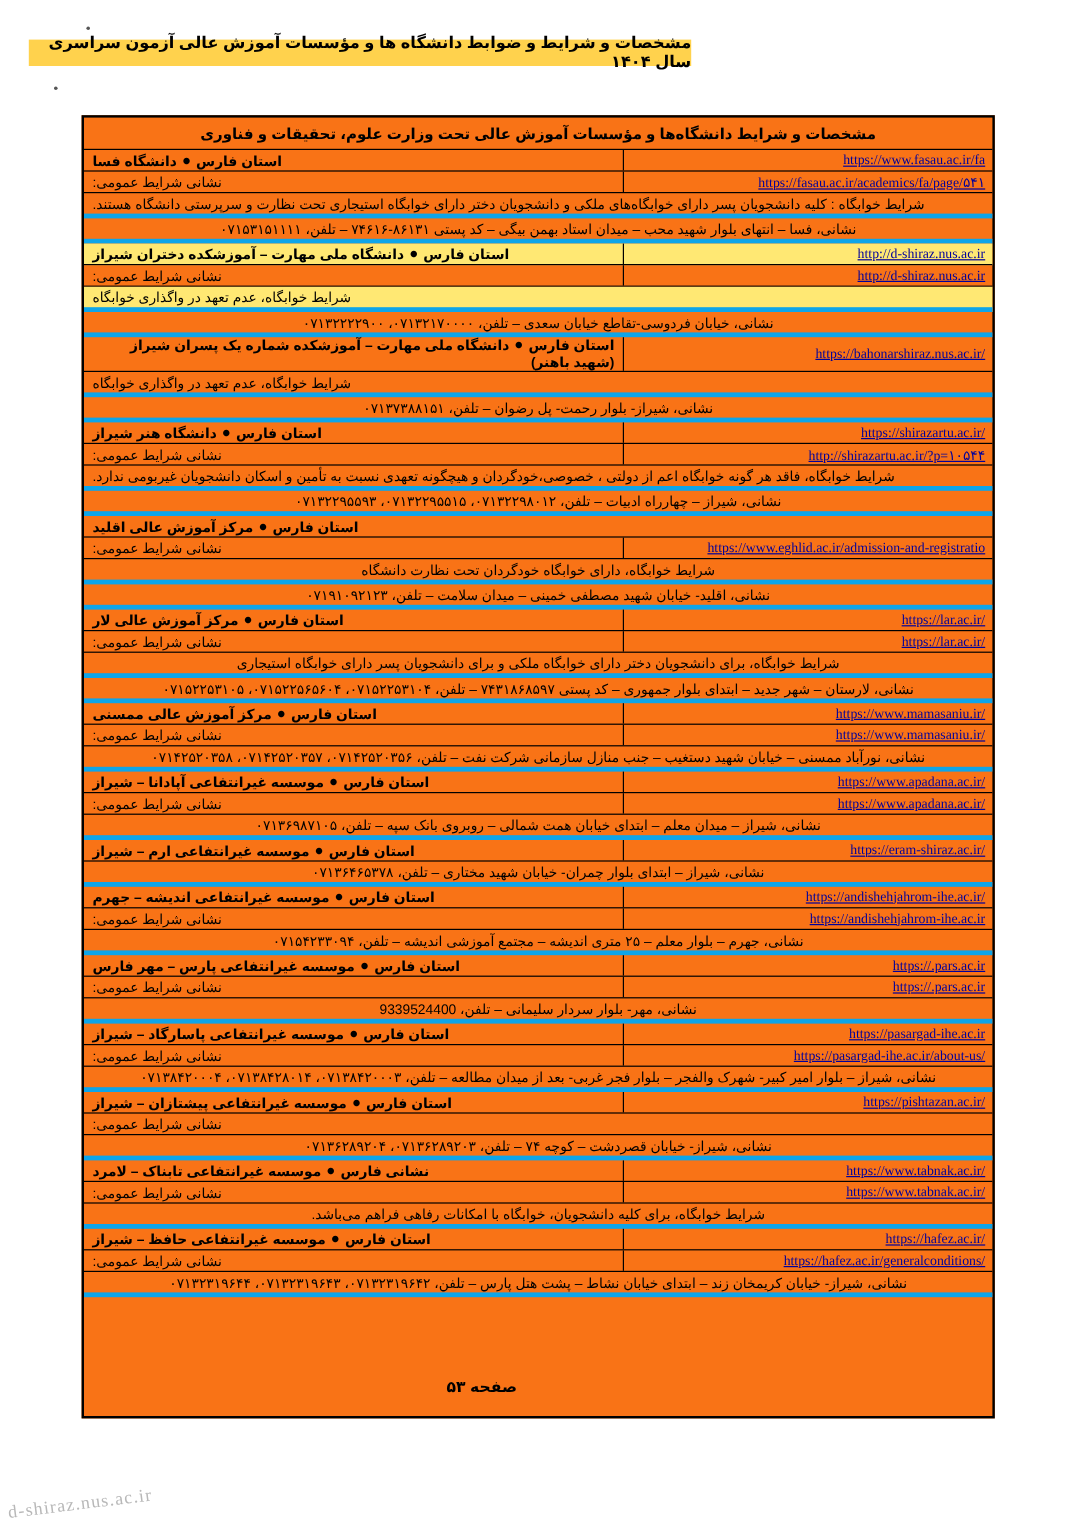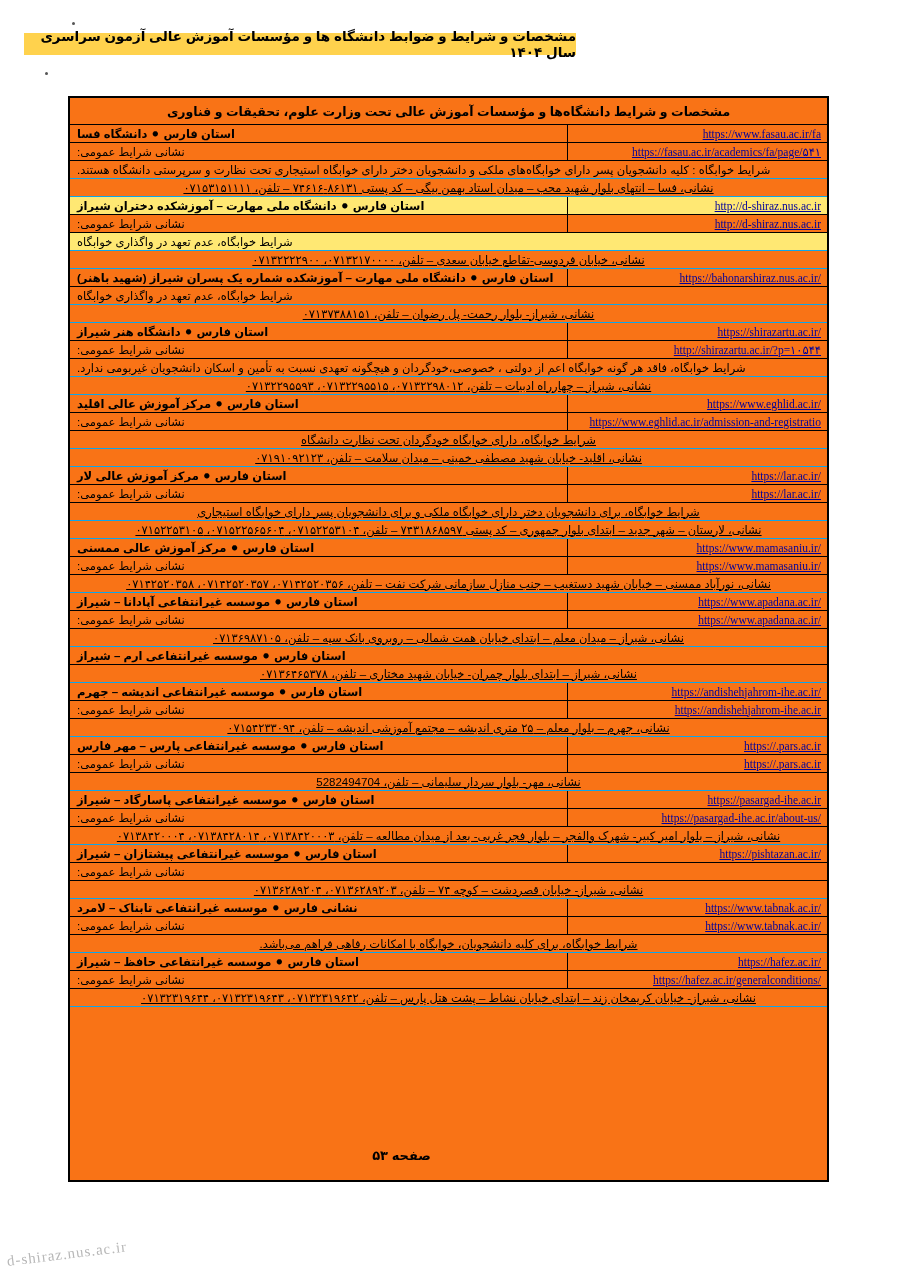--- a/index.html
+++ b/index.html
@@ -14,29 +14,29 @@
   .dot-top{position:absolute;top:22px;left:72px;width:3px;height:3px;background:#555;border-radius:50%;}
   .dot-side{position:absolute;top:72px;left:45px;width:3px;height:3px;background:#555;border-radius:50%;}
 
   
   .frame{position:absolute;top:60px;right:72px;width:757px;height:1082px;border:2.5px solid #000;background:#f97316;margin-top:36px;}
   .hdr{height:26px;border-bottom:1.5px solid #000;display:flex;align-items:center;justify-content:center;}
   .hdr span{font-size:12.5px;font-weight:bold;}
 
   .row{display:flex;align-items:stretch;border-bottom:1px solid #000;min-height:17px;}
   .row:last-child{border-bottom:none;}
-  .url{width:260px;border-left:1px solid #000;display:flex;align-items:center;padding-right:6px;box-sizing:border-box;}
+  .url{width:308px;border-left:1px solid #000;display:flex;align-items:center;padding-right:6px;box-sizing:border-box;}
   .url a{font-family:"Liberation Serif","DejaVu Serif",serif;font-size:11.5px;color:#00009c;text-decoration:underline;direction:ltr;unicode-bidi:embed;}
   .txt{flex:1;display:flex;align-items:center;padding:0 7px;box-sizing:border-box;font-size:11.5px;}
   .txt.r{justify-content:flex-end;}
-  .txt.c{justify-content:center;text-decoration:underline;}
+  .txt.c{justify-content:center;}
   .b{font-weight:bold;}
   .hl-full{background:#ffe873;}
 
-  .fullrow{display:flex;border-bottom:1px solid #0ea5e9;min-height:17px;text-align:center;}
+  .fullrow{display:flex;border-bottom:4px solid #0ea5e9;min-height:17px;text-align:center;}
   .fullrow .txt{flex:1;}
 
   .pagenum{position:absolute;top:1148px;left:0;width:803px;text-align:center;font-size:13px;font-weight:bold;}
 
   .watermark{position:absolute;bottom:10px;left:8px;font-family:"Liberation Serif",serif;font-size:15px;color:#b8b8b8;
              transform:rotate(-7deg);transform-origin:left bottom;letter-spacing:1px;}
 </style>
 </head>
 <body>
 
@@ -114,23 +114,20 @@
           </div>
           <div class="txt r">نشانی شرایط عمومی:</div>
         </div>
         <div class="fullrow">
           <div class="txt r">شرایط خوابگاه، فاقد هر گونه خوابگاه اعم از دولتی ، خصوصی،خودگردان و هیچگونه تعهدی نسبت به تأمین و اسکان دانشجویان غیربومی ندارد.</div>
         </div>
         <div class="fullrow">
           <div class="txt c">نشانی، شیراز – چهارراه ادبیات – تلفن، ۰۷۱۳۲۲۹۸۰۱۲، ۰۷۱۳۲۲۹۵۵۱۵، ۰۷۱۳۲۲۹۵۵۹۳</div>
         </div>
         <div class="row">
-          <div class="url">
-            <a>https://www.eghlid.ac.ir/</a>
-          </div>
           <div class="txt r b">استان فارس ⚫ مرکز آموزش عالی اقلید</div>
         </div>
         <div class="row">
           <div class="url">
             <a>https://www.eghlid.ac.ir/admission-and-registratio</a>
           </div>
           <div class="txt r">نشانی شرایط عمومی:</div>
         </div>
         <div class="fullrow">
           <div class="txt c">شرایط خوابگاه، دارای خوابگاه خودگردان تحت نظارت دانشگاه</div>
@@ -180,20 +177,23 @@
         <div class="row">
           <div class="url">
             <a>https://www.apadana.ac.ir/</a>
           </div>
           <div class="txt r">نشانی شرایط عمومی:</div>
         </div>
         <div class="fullrow">
           <div class="txt c">نشانی، شیراز – میدان معلم – ابتدای خیابان همت شمالی – روبروی بانک سپه – تلفن، ۰۷۱۳۶۹۸۷۱۰۵</div>
         </div>
         <div class="row">
+          <div class="url">
+            <a>https://eram-shiraz.ac.ir/</a>
+          </div>
           <div class="txt r b">استان فارس ⚫ موسسه غیرانتفاعی ارم – شیراز</div>
         </div>
         <div class="fullrow">
           <div class="txt c">نشانی، شیراز – ابتدای بلوار چمران- خیابان شهید مختاری – تلفن، ۰۷۱۳۶۴۶۵۳۷۸</div>
         </div>
         <div class="row">
           <div class="url">
             <a>https://andishehjahrom-ihe.ac.ir/</a>
           </div>
           <div class="txt r b">استان فارس ⚫ موسسه غیرانتفاعی اندیشه – جهرم</div>
@@ -213,21 +213,21 @@
           </div>
           <div class="txt r b">استان فارس ⚫ موسسه غیرانتفاعی پارس – مهر فارس</div>
         </div>
         <div class="row">
           <div class="url">
             <a>https://.pars.ac.ir</a>
           </div>
           <div class="txt r">نشانی شرایط عمومی:</div>
         </div>
         <div class="fullrow">
-          <div class="txt c">نشانی، مهر- بلوار سردار سلیمانی – تلفن، 5282494704</div>
+          <div class="txt c">نشانی، مهر- بلوار سردار سلیمانی – تلفن، 9339524400</div>
         </div>
         <div class="row">
           <div class="url">
             <a>https://pasargad-ihe.ac.ir</a>
           </div>
           <div class="txt r b">استان فارس ⚫ موسسه غیرانتفاعی پاسارگاد – شیراز</div>
         </div>
         <div class="row">
           <div class="url">
             <a>https://pasargad-ihe.ac.ir/about-us/</a>

